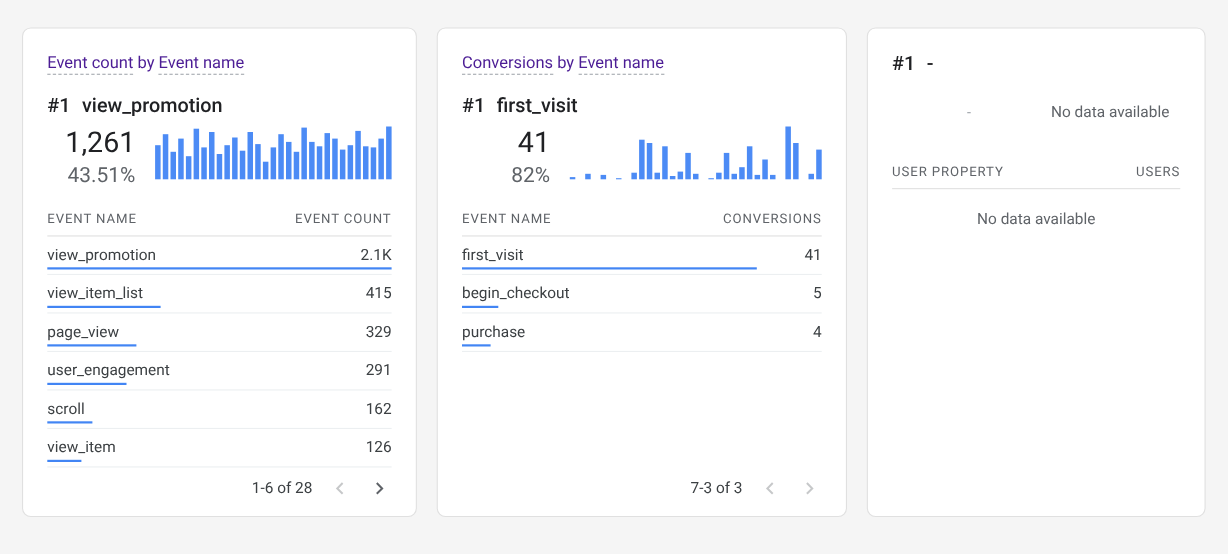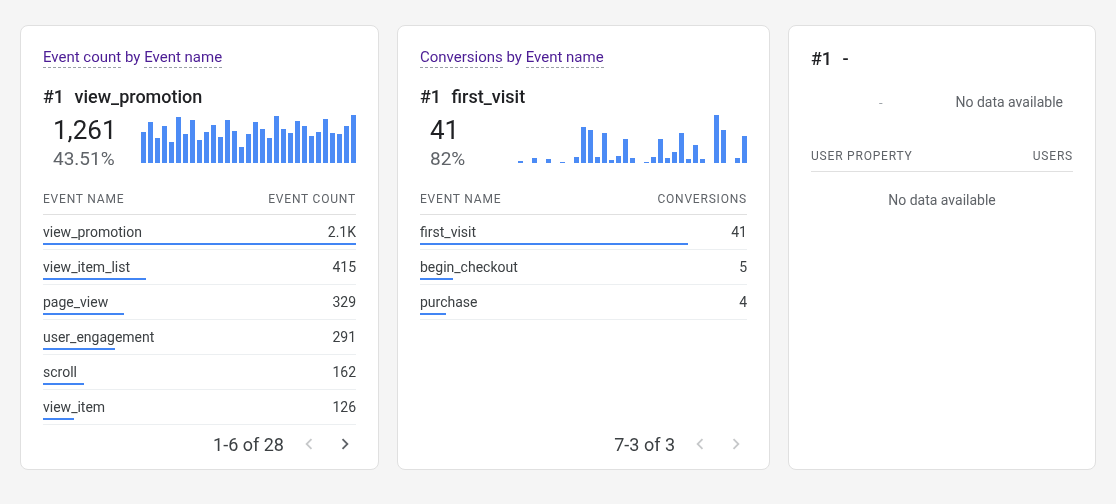--- a/index.html
+++ b/index.html
@@ -39,21 +39,21 @@
       font-weight: 500;
       margin-bottom: 8px;
     }
     .rank-num { margin-right: 6px; }
     .metric-row {
       display: flex;
       align-items: flex-start;
       gap: 18px;
       margin-bottom: 16px;
     }
-    .metric-block { flex: 0 0 auto; min-width: 80px; padding-left:10px;}
+    .metric-block { flex: 0 0 auto; text-align: right; min-width: 80px; padding-left:10px;}
     .metric-value { font-size: 26px; color: #202124; }
     .metric-pct { font-size: 19px; color: #5f6368; margin-top: 2px; }
     .spark {
       flex: 1;
       height: 50px;
       display: flex;
       align-items: flex-end;
       gap: 2px;
       padding-bottom: 2px;
     }
@@ -100,21 +100,21 @@
       left: 0;
       height: 2px;
       background: #4285f4;
     }
     .pager {
       margin-top: auto;
       display: flex;
       justify-content: flex-end;
       align-items: center;
       gap: 14px;
-      font-size: 18px;
+      font-size: 14px;
       color: #3c4043;
       padding-top: 8px;
     }
     .chev {
       cursor: pointer;
       color: #5f6368;
       user-select: none;
     }
     .chev svg { display:block; }
     .chev.disabled { opacity: 0.35; cursor: default; }

